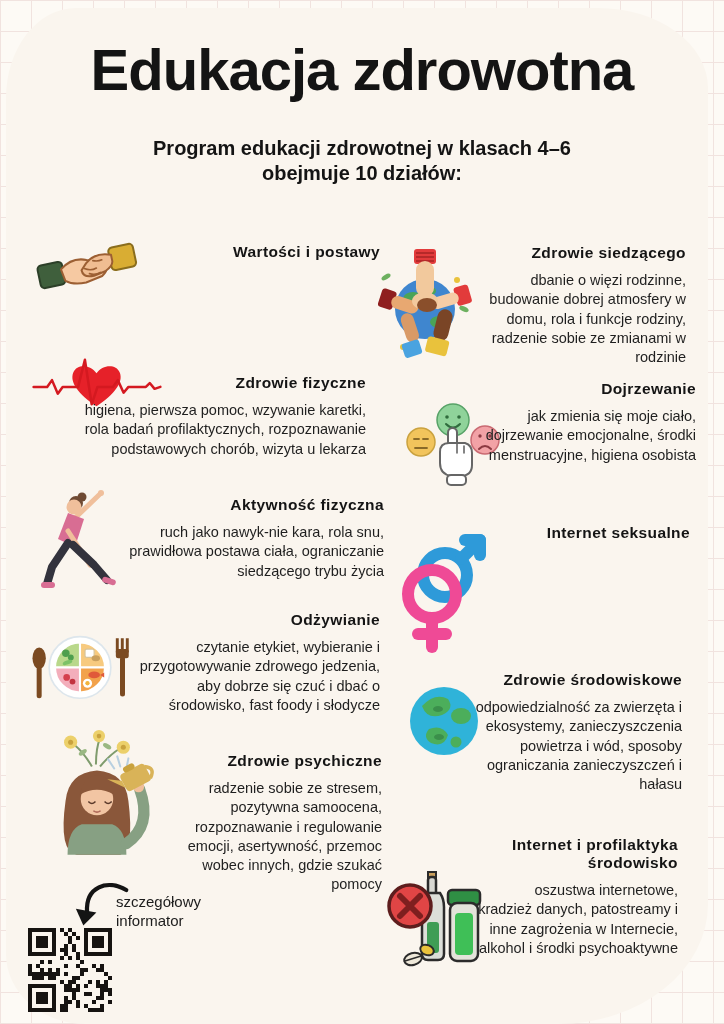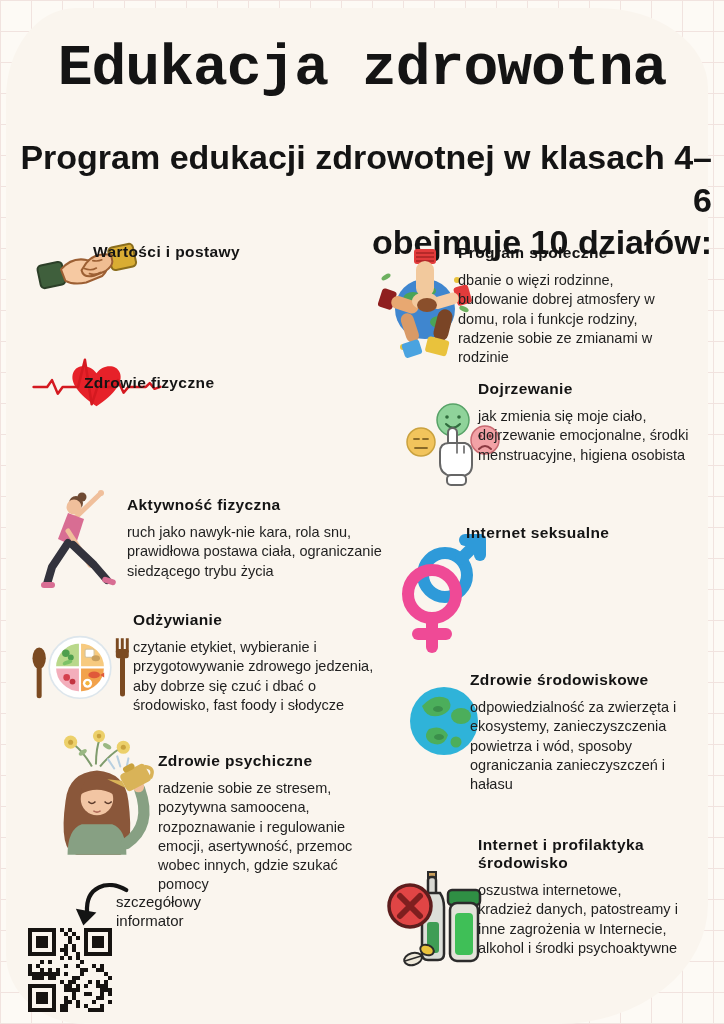--- a/index.html
+++ b/index.html
@@ -16,29 +16,29 @@
     color:#1c1c1c;
   }
   .paper{
     position:absolute;left:6px;top:8px;right:16px;bottom:0;
     background:#faf5ee;
     border-radius:70px 110px 150px 80px / 90px 80px 120px 70px;
   }
   .poster{position:absolute;inset:0;}
   .title{
     position:absolute;top:36px;left:0;width:100%;
-    text-align:center;font-size:58px;font-weight:700;letter-spacing:-1px;color:#141414;font-family:Liberation Mono, monospace;
+    text-align:center;font-size:58px;font-weight:700;letter-spacing:-1px;color:#141414;
   }
   .subtitle{
     position:absolute;top:136px;left:12px;width:700px;
-    text-align:right;font-size:34px;font-weight:700;line-height:1.25;color:#141414;
+    text-align:center;font-size:20px;font-weight:700;line-height:1.25;color:#141414;
   }
   .icon{position:absolute;}
   .icon svg{width:100%;height:100%;display:block;}
-  .txt{position:absolute;text-align:left;}
+  .txt{position:absolute;text-align:right;}
   .txt h3{margin:0 0 9px 0;font-size:15.5px;font-weight:700;letter-spacing:.4px;color:#141414;}
   .txt p{margin:0;font-size:14.5px;line-height:1.33;color:#1f1f1f;}
   .qr-note{
     position:absolute;left:116px;top:893px;width:112px;
     font-size:15px;line-height:1.25;color:#1c1c1c;
   }
 </style>
 </head>
 <body>
 
@@ -93,32 +93,33 @@
           <rect x="52" y="92" width="22" height="16" rx="3" fill="#e9c23c"></rect>
         </g>
       <g transform="rotate(-18 32 86)">
           <rect x="27" y="66" width="13" height="30" rx="6.5" fill="#d99a66"></rect>
           <rect x="20" y="94" width="18" height="15" rx="3" fill="#4aa3e0"></rect>
         </g>
       <ellipse cx="49" cy="58" rx="10" ry="7" fill="#8a4f2b"></ellipse>
     </svg>
   </div>
   <div class="txt" style="left:458px;top:244px;width:228px">
-    <h3>Program społeczne</h3>
+    <h3>Zdrowie siedzącego</h3>
     <p>dbanie o więzi rodzinne, budowanie dobrej atmosfery w domu, rola i funkcje rodziny, radzenie sobie ze zmianami w rodzinie</p>
   </div>
 
   <div class="icon" style="left:28px;top:354px;width:138px;height:60px">
     <svg viewBox="0 0 135 62">
       <path d="M67 54 C48 41 39 29 43 19 C47 10 61 11 67 20 C73 11 87 10 91 19 C95 29 86 41 67 54 Z" fill="#e62129"></path>
       <polyline points="2,34 16,34 21,27 27,41 32,34 48,34 55,6 62,52 68,34 84,34 89,27 95,40 100,34 118,34 122,30 127,36 133,34" fill="none" stroke="#d41920" stroke-width="2.6" stroke-linejoin="round" stroke-linecap="round"></polyline>
     </svg>
   </div>
   <div class="txt" style="left:84px;top:374px;width:282px">
     <h3>Zdrowie fizyczne</h3>
+    <p>higiena, pierwsza pomoc, wzywanie karetki, rola badań profilaktycznych, rozpoznawanie podstawowych chorób, wizyta u lekarza</p>
   </div>
 
   <div class="icon" style="left:404px;top:392px;width:98px;height:95px">
     <svg viewBox="0 0 98 95">
       <circle cx="17" cy="50" r="14" fill="#f2c45c" stroke="#caa23f" stroke-width="1.5"></circle>
       <path d="M10 47h5 M19 47h5 M11 56h12" stroke="#8a6a28" stroke-width="1.8" stroke-linecap="round"></path>
       <circle cx="81" cy="48" r="14" fill="#f2a2a6" stroke="#c96a72" stroke-width="1.5"></circle>
       <circle cx="76" cy="44" r="1.7" fill="#8c3a42"></circle>
         <circle cx="86" cy="44" r="1.7" fill="#8c3a42"></circle>
       <path d="M75 57 Q81 51 87 57" fill="none" stroke="#8c3a42" stroke-width="2" stroke-linecap="round"></path>

